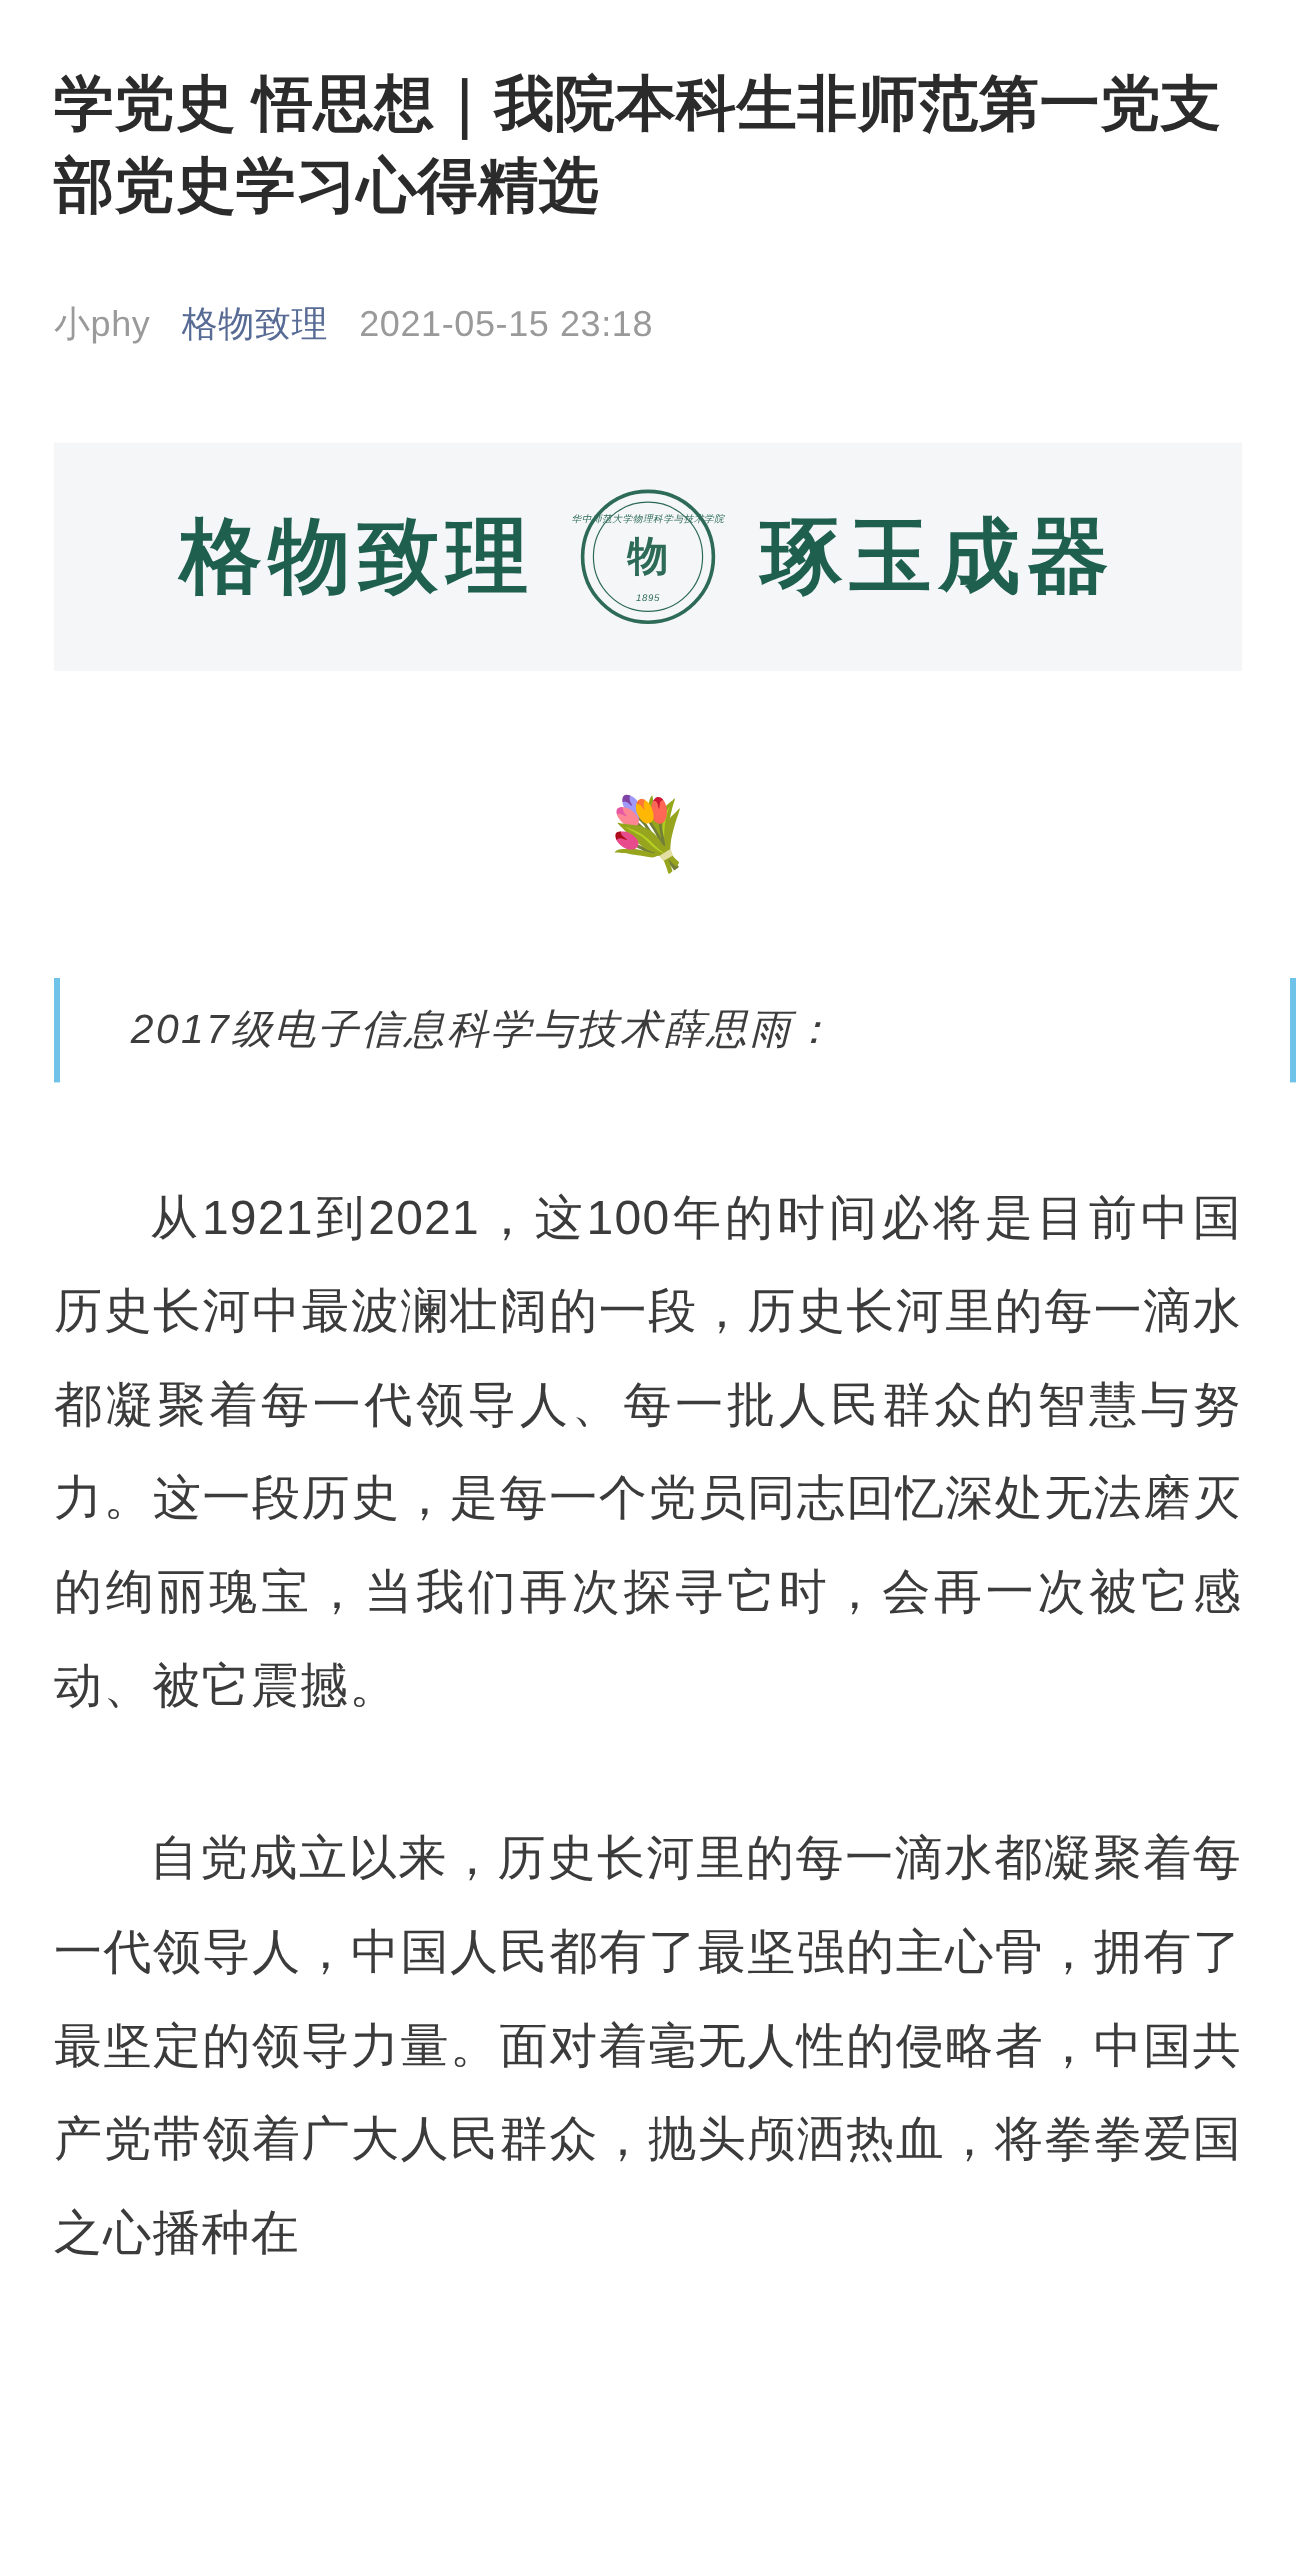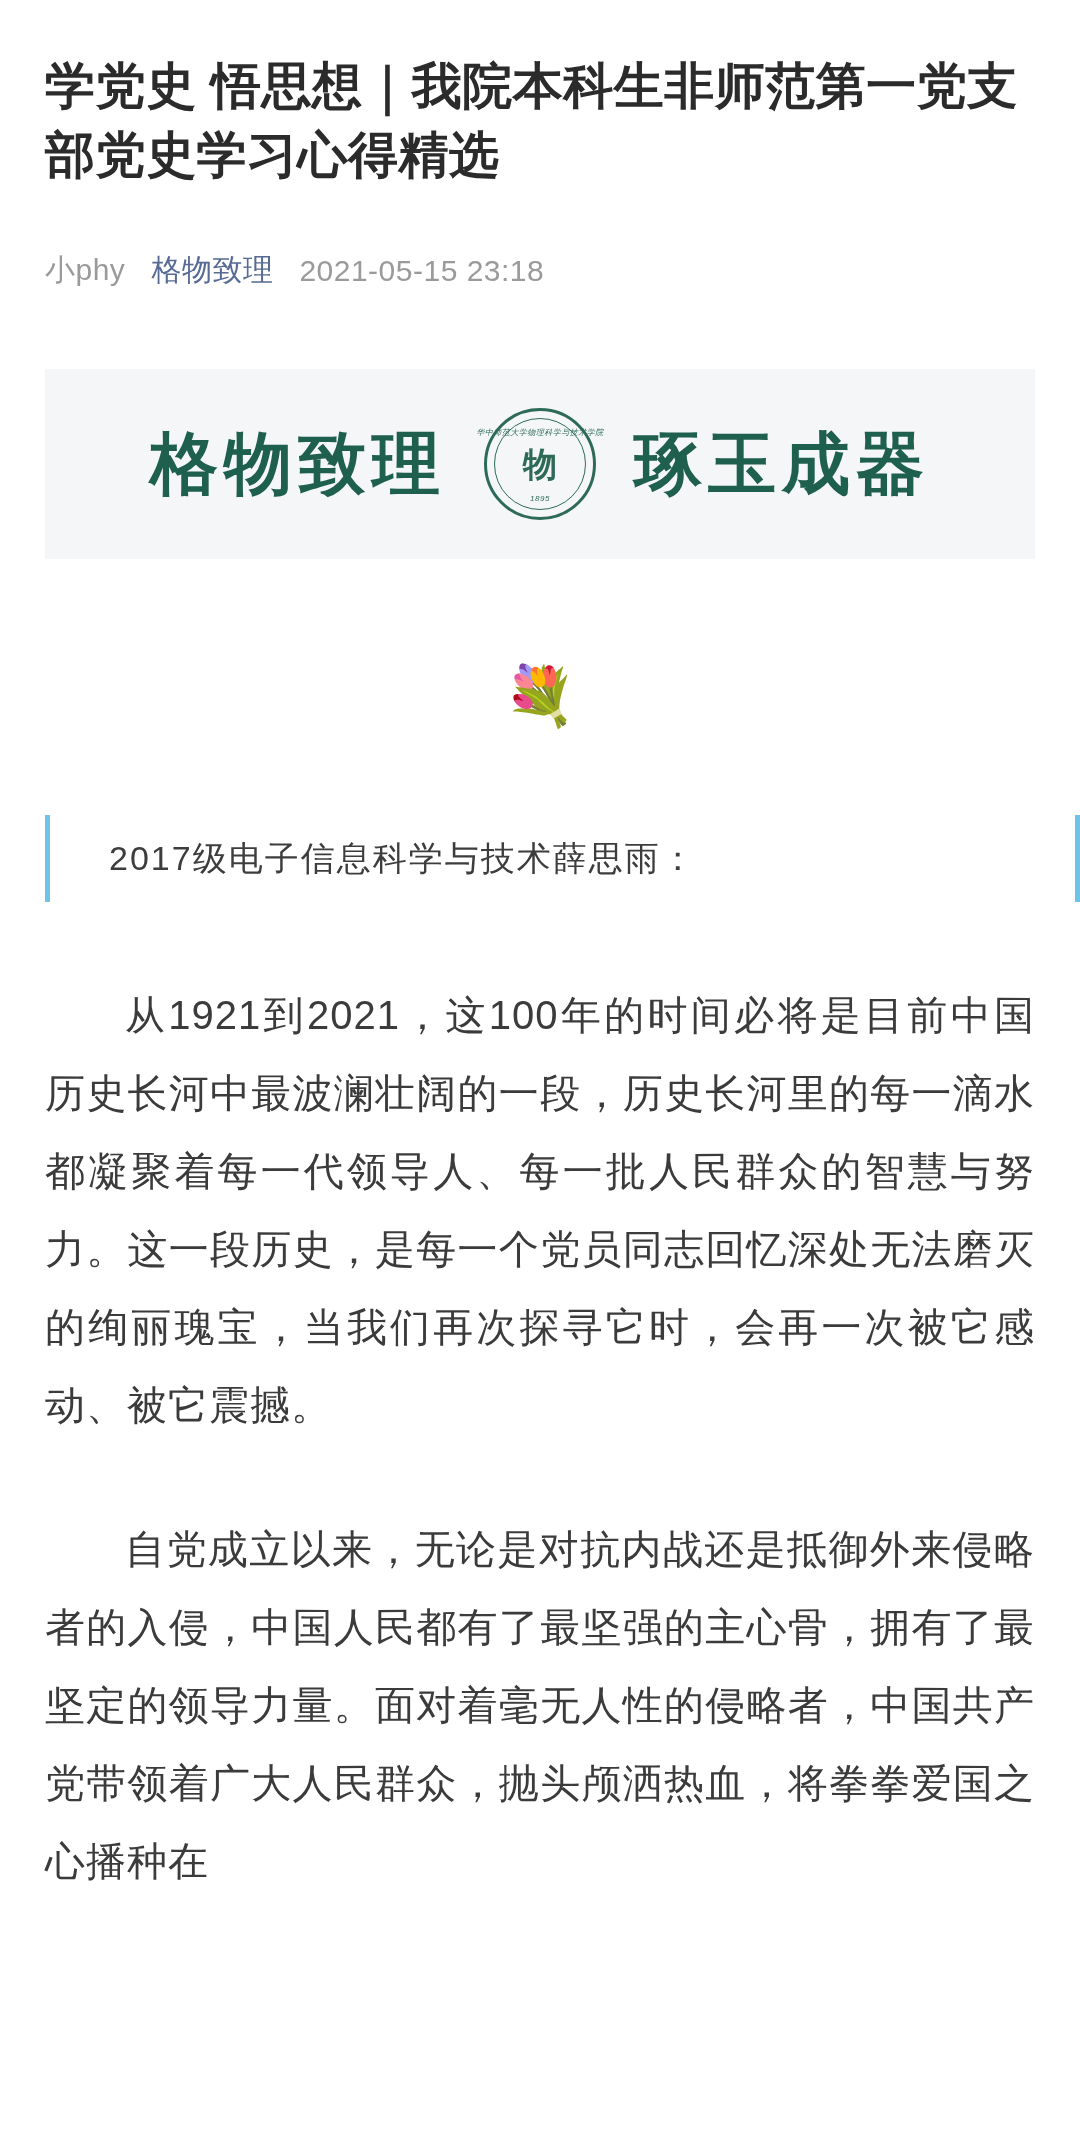--- a/index.html
+++ b/index.html
@@ -116,20 +116,21 @@
     font-size: 58px;
     line-height: 1;
   }
 
   .quote-block {
     margin-top: 74px;
     position: relative;
     padding: 18px 0 18px 64px;
     display: flex;
     align-items: center;
+    font-style: italic;
   }
   .quote-bar-left, .quote-bar-right {
     position: absolute;
     top: 0;
     bottom: 0;
     width: 5px;
     background: #6fc3e8;
   }
   .quote-bar-left { left: 0; }
   .quote-bar-right { right: -45px; }
@@ -178,15 +179,15 @@
     <span class="ornament-flower">💐</span>
   </div>
 
   <div class="quote-block">
     <span class="quote-bar-left"></span>
     <span class="quote-bar-right"></span>
     <span class="quote-text">2017级电子信息科学与技术薛思雨：</span>
   </div>
 
   <p class="body-paragraph">从1921到2021，这100年的时间必将是目前中国历史长河中最波澜壮阔的一段，历史长河里的每一滴水都凝聚着每一代领导人、每一批人民群众的智慧与努力。这一段历史，是每一个党员同志回忆深处无法磨灭的绚丽瑰宝，当我们再次探寻它时，会再一次被它感动、被它震撼。</p>
-  <p class="body-paragraph">自党成立以来，无论是对抗内战还是抵御外来侵略者的入侵，中国人民都有了最坚强的主心骨，拥有了最坚定的领导力量。面对着毫无人性的侵略者，中国共产党带领着广大人民群众，抛头颅洒热血，将拳拳爱国之心播种在</p>
+  <p class="body-paragraph">自党成立以来，历史长河里的每一滴水都凝聚着每一代领导人，中国人民都有了最坚强的主心骨，拥有了最坚定的领导力量。面对着毫无人性的侵略者，中国共产党带领着广大人民群众，抛头颅洒热血，将拳拳爱国之心播种在</p>
 
 </div>
 
 </body></html>

